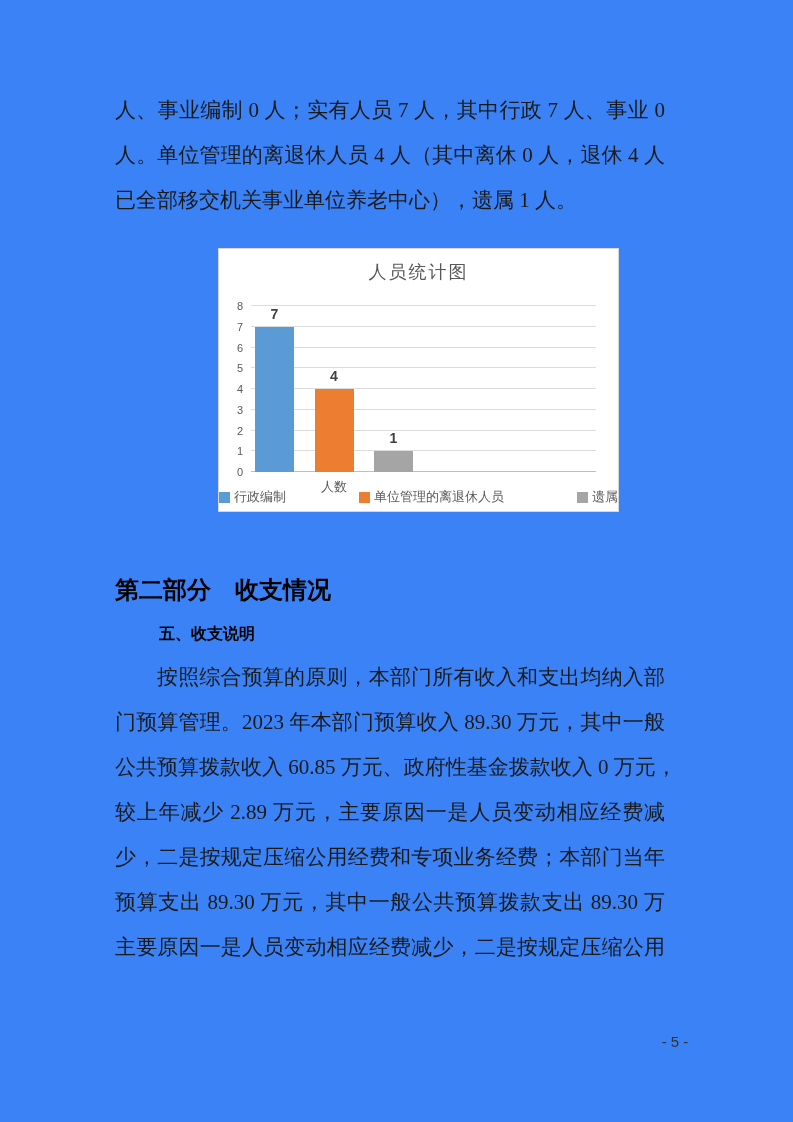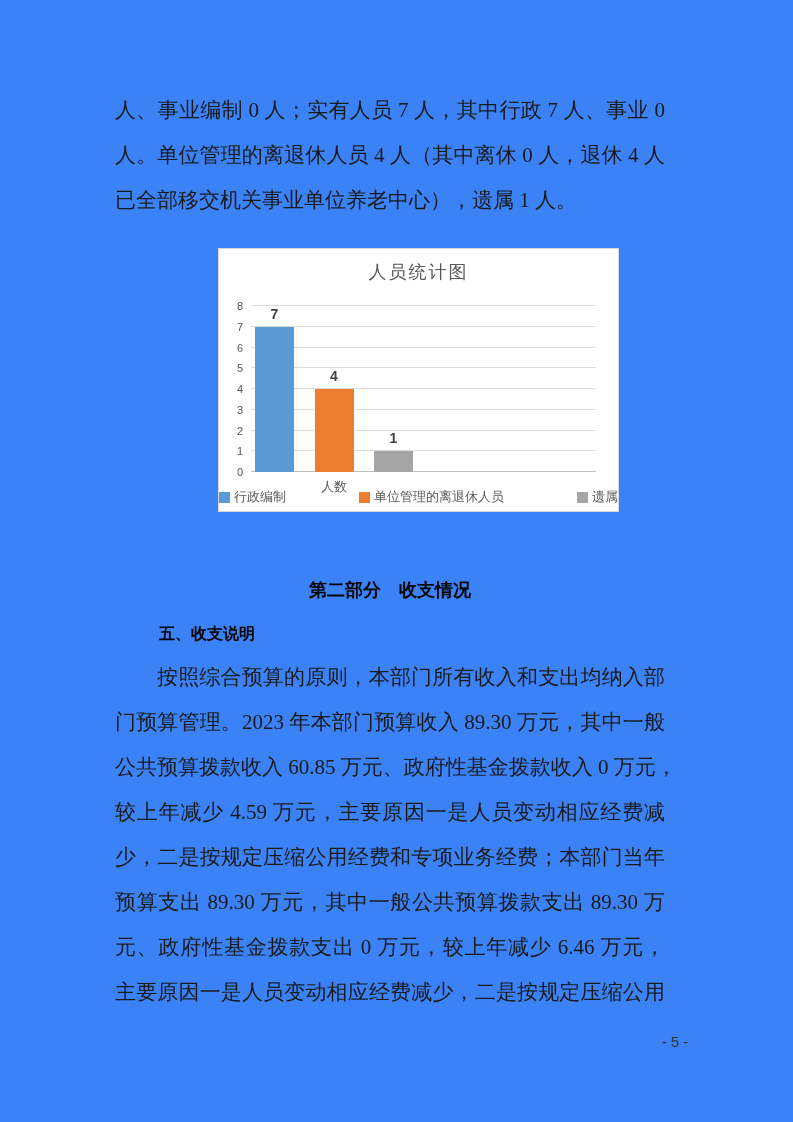--- a/index.html
+++ b/index.html
@@ -49,22 +49,22 @@
   .legend {
     position:absolute; left:0; right:0; bottom:5px;
     display:flex; justify-content:space-between; align-items:center; gap:9px;
     font-size:13px; color:#595959;
   }
   .legend-item { display:flex; align-items:center; gap:4px; }
   .swatch { display:inline-block; width:11px; height:11px; }
 
   
   .h-part {
-    margin-top:56px; height:45px; line-height:45px; text-align:center;
-    font-weight:bold; font-size:18px; color:#000;
+    margin-top:56px; height:45px; line-height:45px; 
+    font-weight:bold; font-size:24px; color:#000;
   }
   .h-sub {
     height:42px; line-height:42px; padding-left:44px;
     font-weight:bold; font-size:16px; color:#000;
   }
 
   .page-num {
     position:absolute; left:645px; top:1033px; width:60px; text-align:center;
     font-size:15px; color:#333; font-family:"Liberation Sans","DejaVu Sans",sans-serif;
   }
@@ -126,23 +126,22 @@
         </div>
     </div>
 
     <div class="h-part">第二部分　收支情况</div>
     <div class="h-sub">五、收支说明</div>
 
     <div class="para-body">
         <div class="tline">按照综合预算的原则，本部门所有收入和支出均纳入部</div>
         <div class="tline">门预算管理。2023 年本部门预算收入 89.30 万元，其中一般</div>
         <div class="tline">公共预算拨款收入 60.85 万元、政府性基金拨款收入 0 万元，</div>
-        <div class="tline">较上年减少 4.59 万元，主要原因一是人员变动相应经费减</div>
+        <div class="tline">较上年减少 2.89 万元，主要原因一是人员变动相应经费减</div>
         <div class="tline">少，二是按规定压缩公用经费和专项业务经费；本部门当年</div>
         <div class="tline">预算支出 89.30 万元，其中一般公共预算拨款支出 89.30 万</div>
-        <div class="tline">元、政府性基金拨款支出 0 万元，较上年减少 6.46 万元，</div>
         <div class="tline">主要原因一是人员变动相应经费减少，二是按规定压缩公用</div>
       </div>
 
   </div>
 
   <div class="page-num">- 5 -</div>
 </div>
 
 </body></html>

